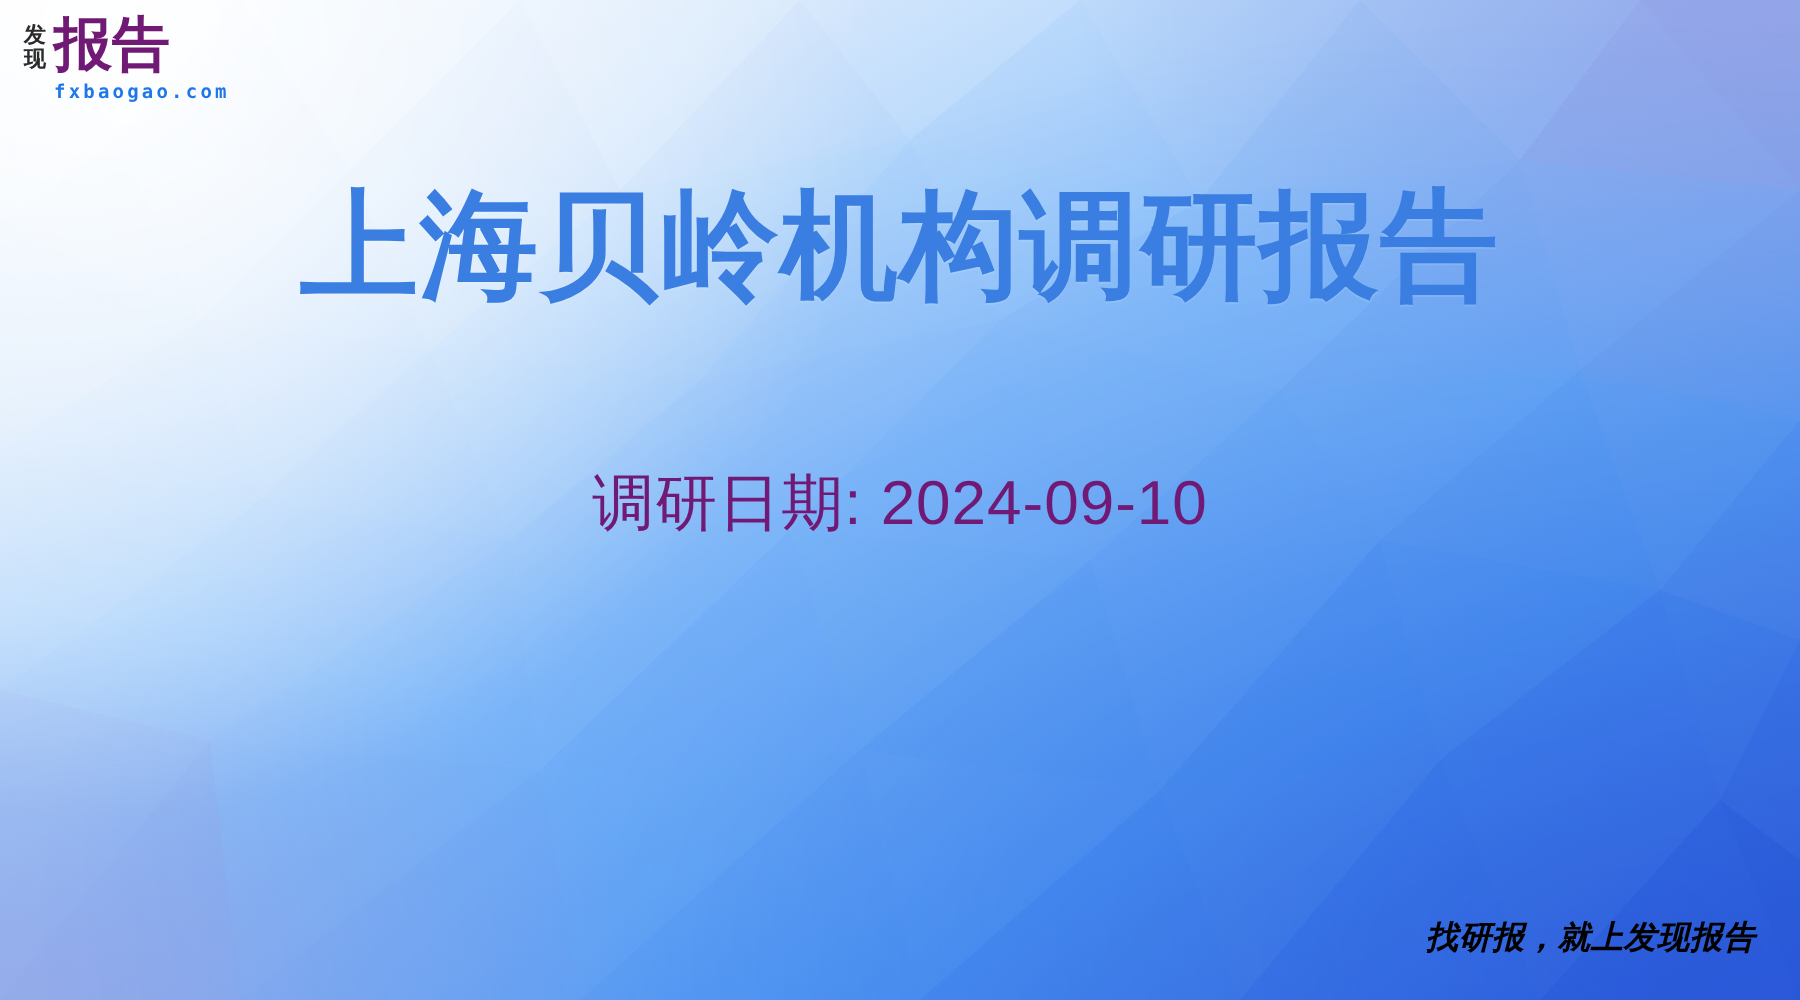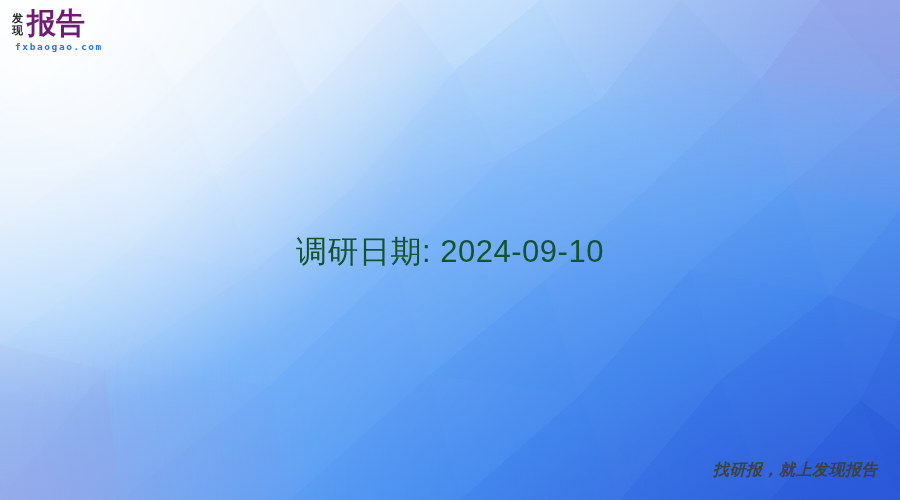--- a/index.html
+++ b/index.html
@@ -65,21 +65,21 @@
   }
   #logo-main {
     font-size: 29px;
     line-height: 29px;
     font-weight: 900;
     color: #701a75;
     letter-spacing: 0px;
   }
   #logo-domain {
     margin-top: 3px;
-    margin-left: 3px;
+    margin-left: 15px;
     font-family: "DejaVu Sans Mono", "Liberation Mono", monospace;
     font-size: 9.5px;
     line-height: 11px;
     font-weight: 700;
     color: #1f78e8;
     letter-spacing: 1.6px;
   }
 
   
   #title-block {
@@ -103,34 +103,34 @@
     left: 0;
     right: 0;
     top: 232px;
     text-align: center;
   }
   #subtitle {
     margin: 0;
     font-size: 31px;
     line-height: 40px;
     font-weight: 400;
-    color: #14532d;
+    color: #701a75;
     letter-spacing: 0.5px;
   }
 
   
   #footer-slogan {
     position: absolute;
     right: 22px;
     bottom: 20px;
     font-size: 16px;
     line-height: 20px;
     font-weight: 800;
     font-style: italic;
-    color: #404040;
+    color: #000000;
     letter-spacing: 0.5px;
     white-space: nowrap;
   }
 </style>
 </head>
 <body>
 
 <div id="slide">
 
   <svg id="poly-bg" viewBox="0 0 900 500" preserveAspectRatio="none" shape-rendering="crispEdges">
@@ -228,20 +228,23 @@
     <div id="logo-row">
       <div id="logo-stack">
         <span class="logo-stack-ch">发</span>
         <span class="logo-stack-ch">现</span>
       </div>
       <span id="logo-main">报告</span>
     </div>
     <span id="logo-domain">fxbaogao.com</span>
   </div>
 
+  <div id="title-block">
+    <h1 id="main-title">上海贝岭机构调研报告</h1>
+  </div>
 
   <div id="subtitle-block">
     <p id="subtitle">调研日期: 2024-09-10</p>
   </div>
 
   <div id="footer-slogan">找研报，就上发现报告</div>
 
 </div>
 
 </body></html>

